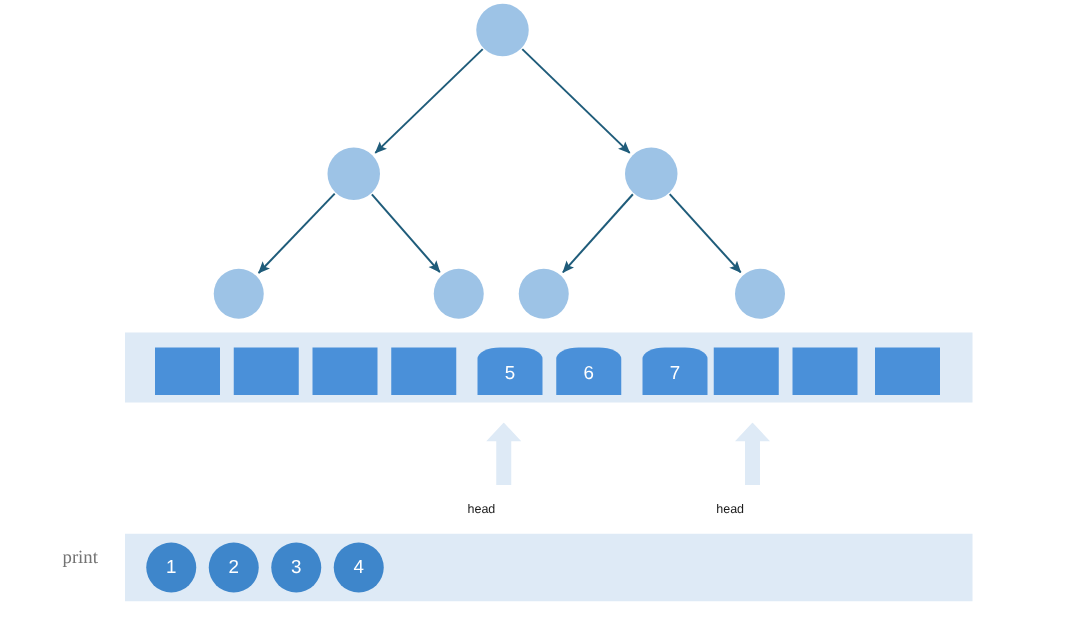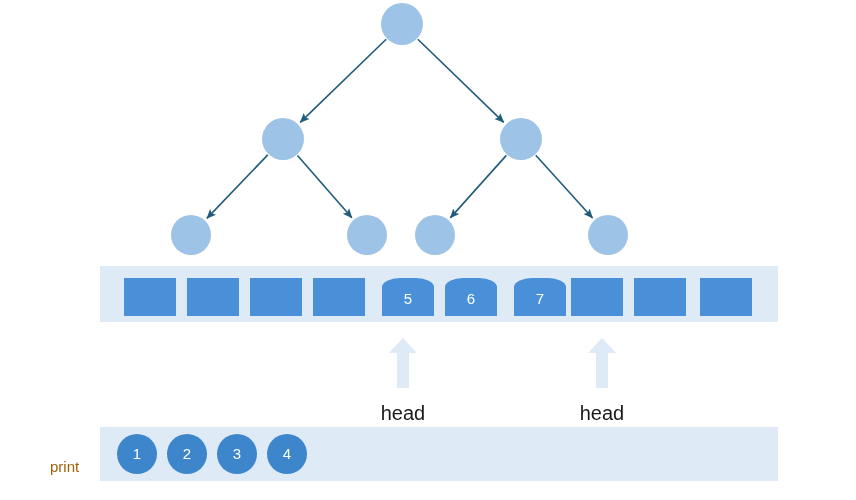--- a/index.html
+++ b/index.html
@@ -71,40 +71,41 @@
   .pointer-arrow {
     position: absolute;
     left: 0;
     top: 0;
   }
   .pointer-label {
     position: absolute;
     top: 64px;
     left: -14px;
     width: 58px;
-    text-align: center;
-    font-size: 20px;
+    text-align: left;
+    font-size: 10px;
     color: #1a1a1a;
     white-space: nowrap;
   }
 
   
   #print-row {
     position: absolute;
     left: 0;
     top: 427px;
     width: 856px;
     height: 54px;
   }
   #print-label {
     position: absolute;
     left: 50px;
-    top: 31px;
+    top: 11px;
     font-size: 15px;
-    color: #a16207;
+    color: #737373;
+    font-family: Liberation Serif, serif;
   }
   #print-band {
     position: absolute;
     left: 100px;
     top: 0;
     width: 678px;
     height: 54px;
     background: #DEEAF6;
   }
   .print-circle {

